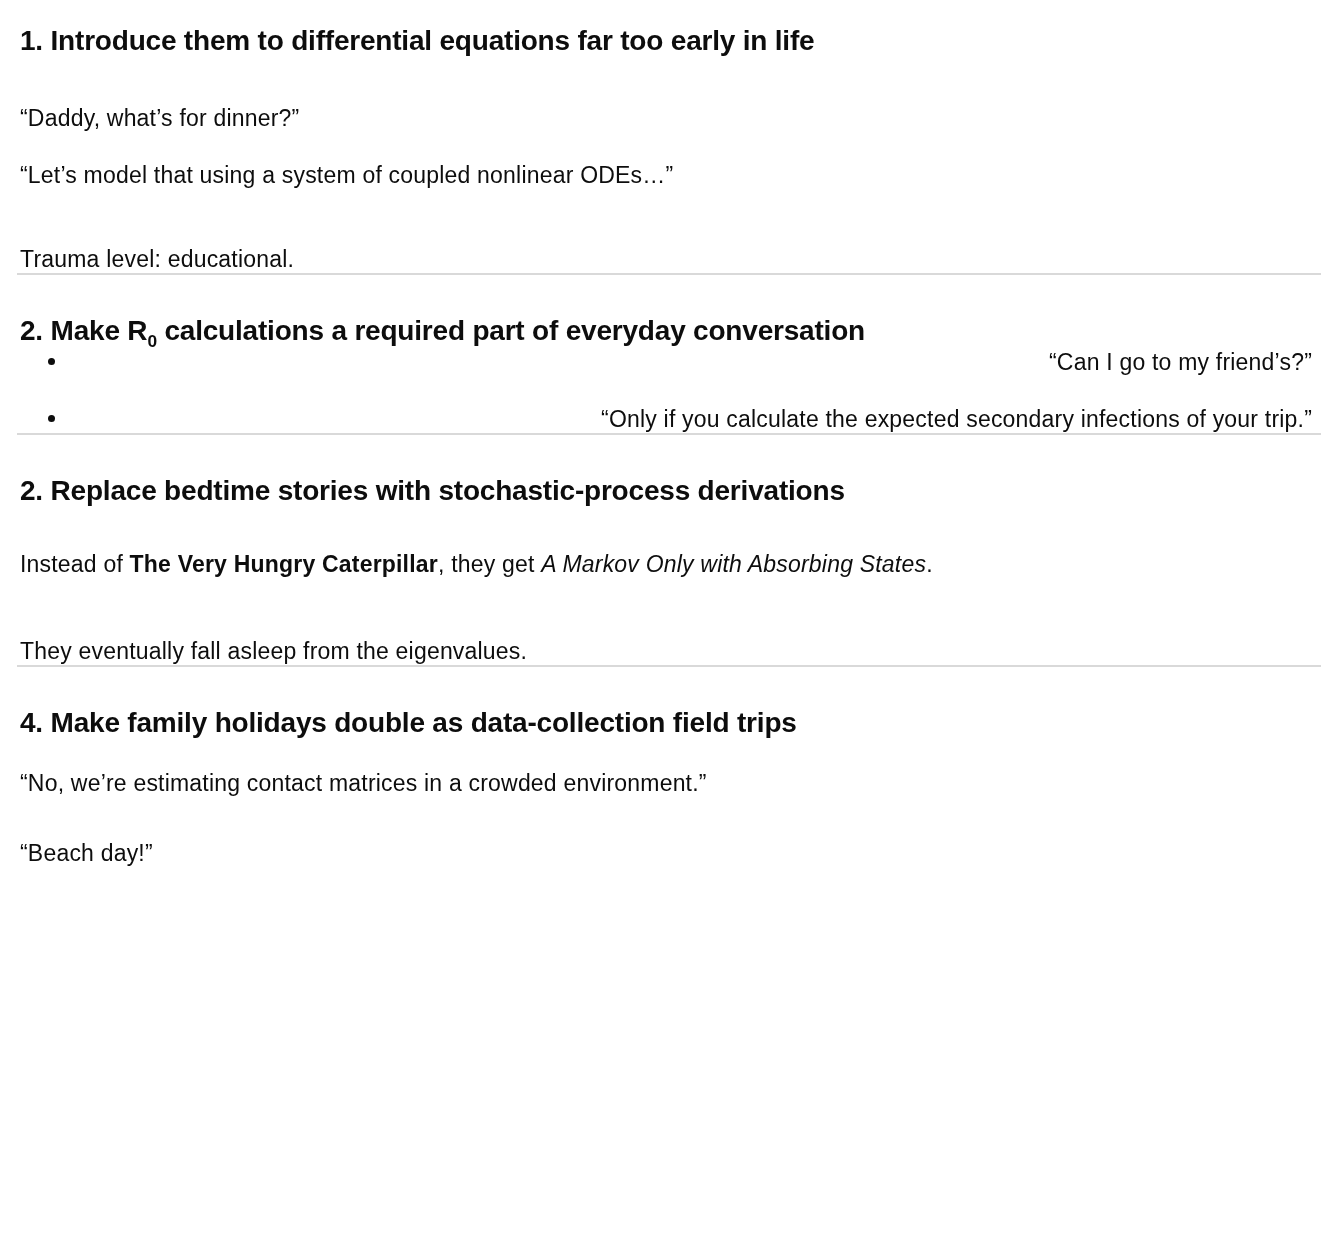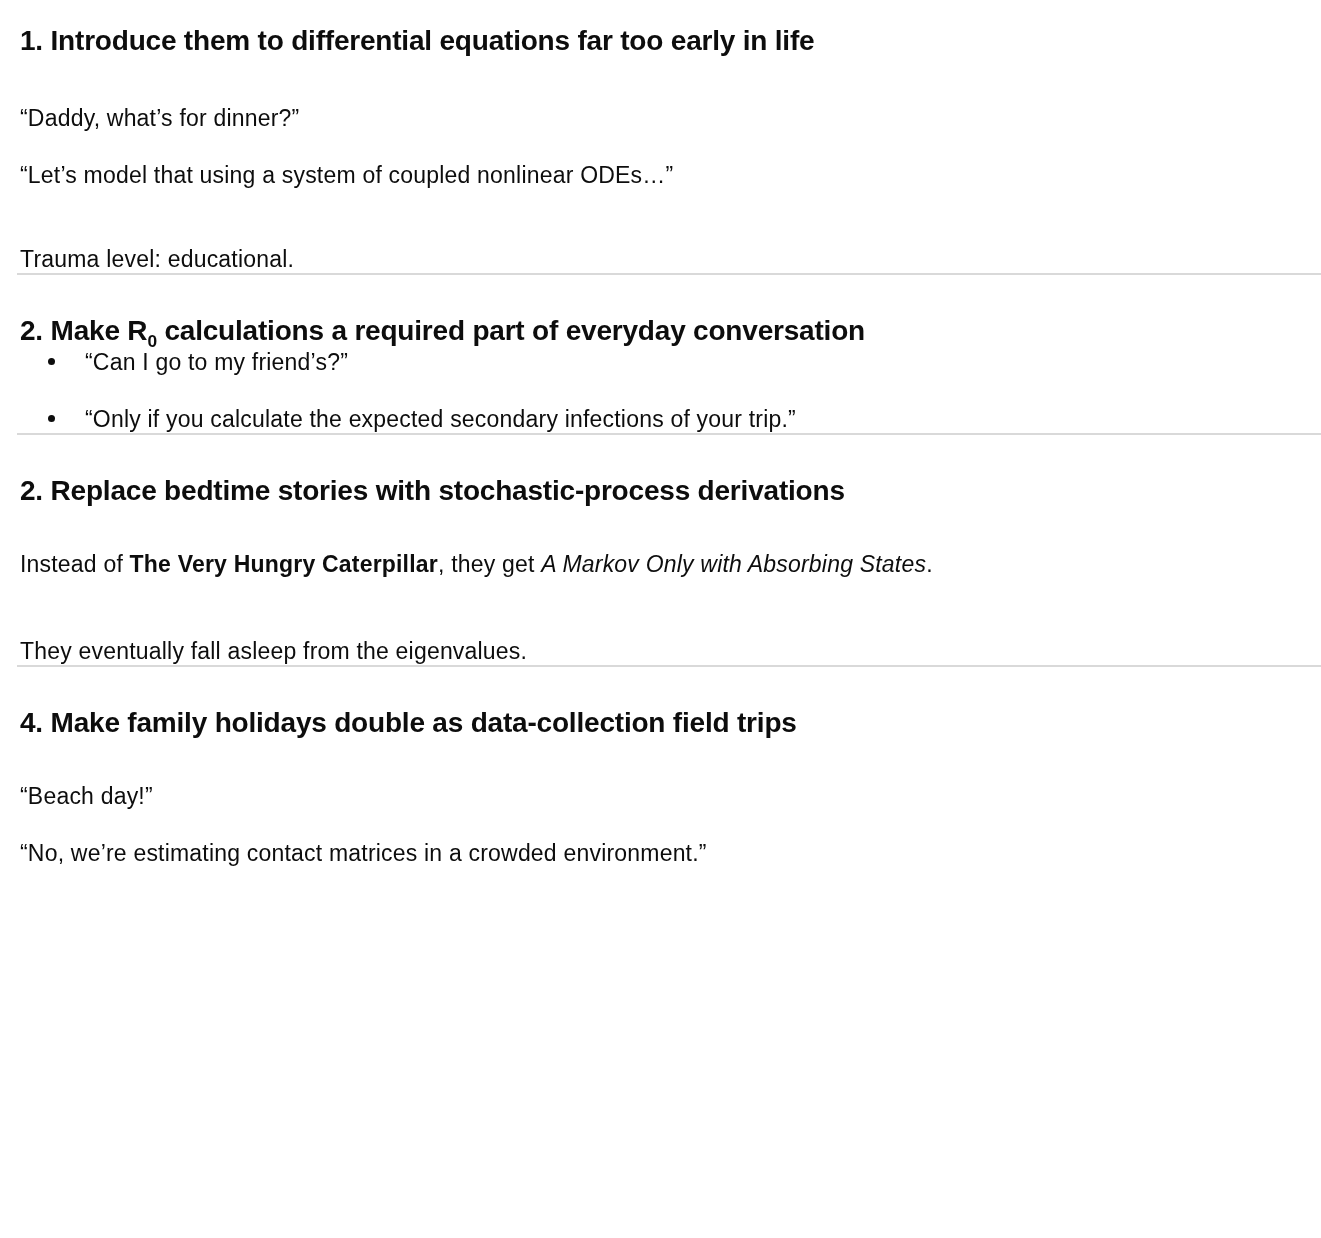--- a/index.html
+++ b/index.html
@@ -45,20 +45,21 @@
   hr.divider {
     border: none;
     height: 2px;
     background: var(--divider-color);
     margin: 0 -20px 0 -3px;
   }
   ul.bullet-list {
     list-style: none;
     margin: 0;
     padding: 0;
+    text-align: right;
   }
   li.bullet-item {
     position: relative;
     padding-left: 65px;
     font-size: 23px;
     line-height: 28px;
     letter-spacing: 0.2px;
   }
   li.bullet-item .bullet-dot {
     position: absolute;
@@ -100,16 +101,16 @@
 
   <hr class="divider mt-68">
 
   <h3 class="heading mt-67">2. Replace bedtime stories with stochastic-process derivations</h3>
   <p class="para mt-42"><span>Instead of </span><strong>The Very Hungry Caterpillar</strong><span>, they get </span><em>A Markov Only with Absorbing States</em><span>.</span></p>
   <p class="para mt-59">They eventually fall asleep from the eigenvalues.</p>
 
   <hr class="divider mt-70">
 
   <h3 class="heading mt-67">4. Make family holidays double as data-collection field trips</h3>
+  <p class="para mt-29">“No, we’re estimating contact matrices in a crowded environment.”</p>
   <p class="para mt-42">“Beach day!”</p>
-  <p class="para mt-29">“No, we’re estimating contact matrices in a crowded environment.”</p>
 
 </div>
 
 </body></html>

